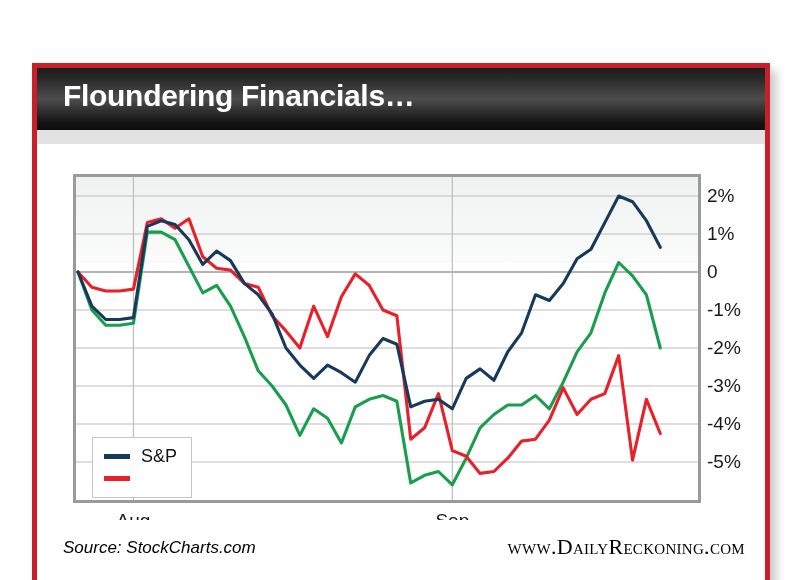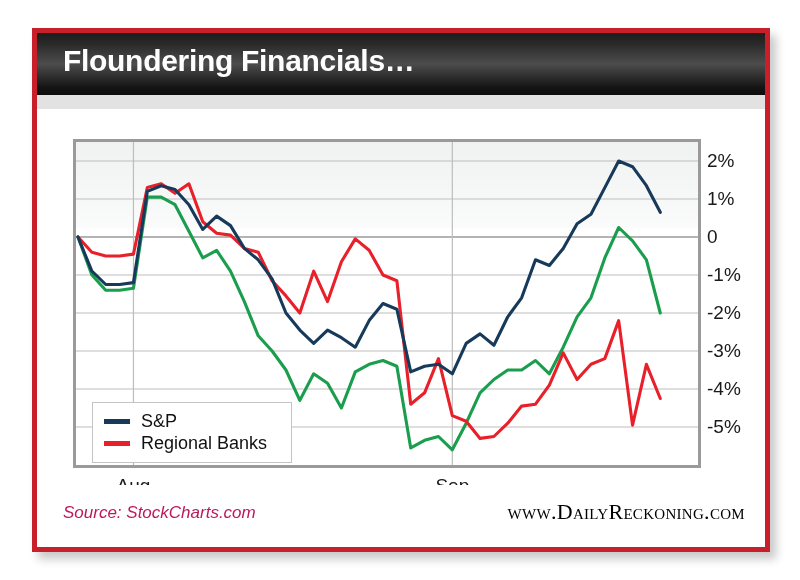--- a/index.html
+++ b/index.html
@@ -10,20 +10,21 @@
     height: 580px;
     overflow: hidden;
     font-family: "Liberation Sans", sans-serif;
   }
 
   #root {
     position: relative;
     width: 800px;
     height: 492px;
     background: #ffffff;
+    margin-top: 35px;
   }
 
   
   .card {
     position: absolute;
     left: 32px;
     top: 28px;
     width: 738px;
     height: 524px;
     background: #ffffff;
@@ -133,21 +134,21 @@
     top: 380px;
   }
 
   
   .legend {
     position: absolute;
     left: 55px;
     top: 307px;
     background: #ffffff;
     border: 1px solid #c4c4c4;
-    padding: 7px 24px 8px 11px;
+    padding: 7px 14px 8px 11px;
     box-sizing: border-box;
   }
   .legend-row {
     display: flex;
     align-items: center;
     height: 22px;
   }
   .legend-swatch {
     width: 26px;
     height: 5px;
@@ -169,21 +170,21 @@
     width: 100%;
     height: 62px;
     background: #ffffff;
   }
   .source {
     position: absolute;
     left: 26px;
     top: 18px;
     font-size: 17px;
     font-style: italic;
-    color: #be185d;
+    color: #000000;
     font-family: "Liberation Sans", sans-serif;
     white-space: nowrap;
   }
   .site {
     position: absolute;
     right: 20px;
     top: 14px;
     font-size: 22px;
     color: #000000;
     font-family: "Liberation Serif", serif;
@@ -239,21 +240,20 @@
           <div class="xlabel" style="left: 415.318px;">Sep</div>
         </div>
 
       <div class="legend">
         <div class="legend-row">
           <span class="legend-swatch" style="background: rgb(23, 58, 90);"></span>
           <span class="legend-label">S&amp;P</span>
         </div>
         <div class="legend-row">
           <span class="legend-swatch" style="background: rgb(232, 32, 42);"></span>
-          <span class="legend-label">Regional Banks</span>
         </div>
       </div>
 
       <div class="footer">
         <div class="source">Source: StockCharts.com</div>
         <div class="site">www.DailyReckoning.com</div>
       </div>
     </div>
 
   </div>

